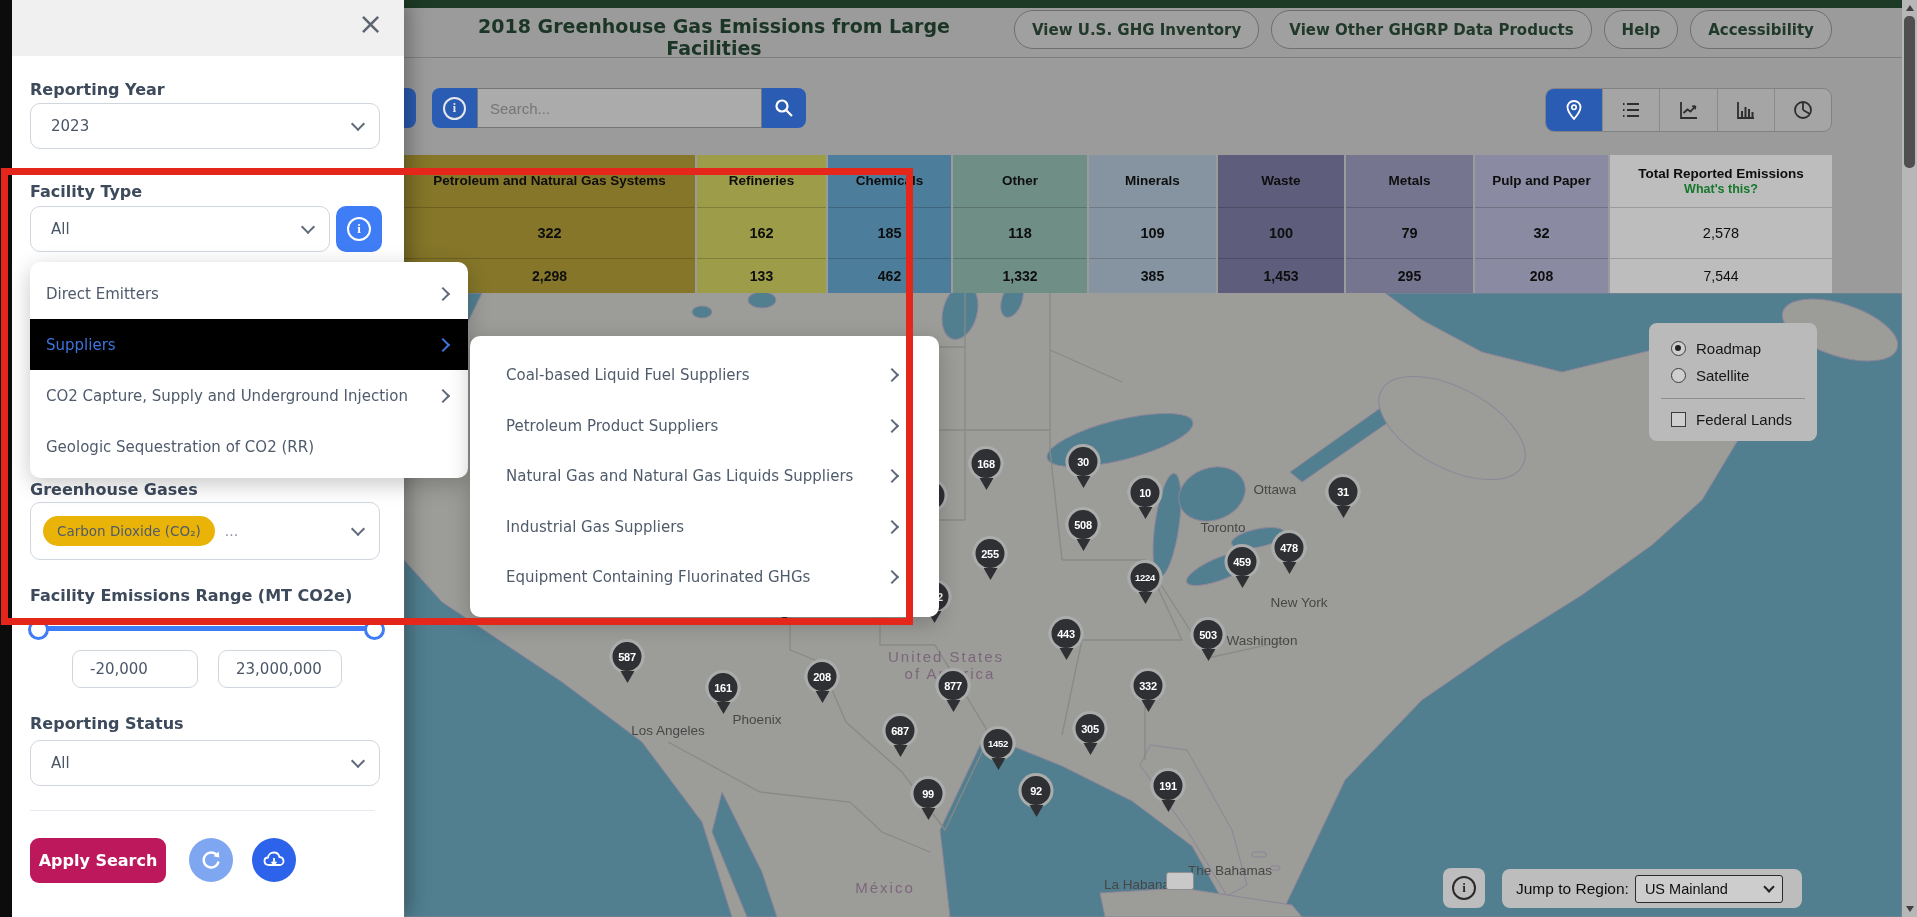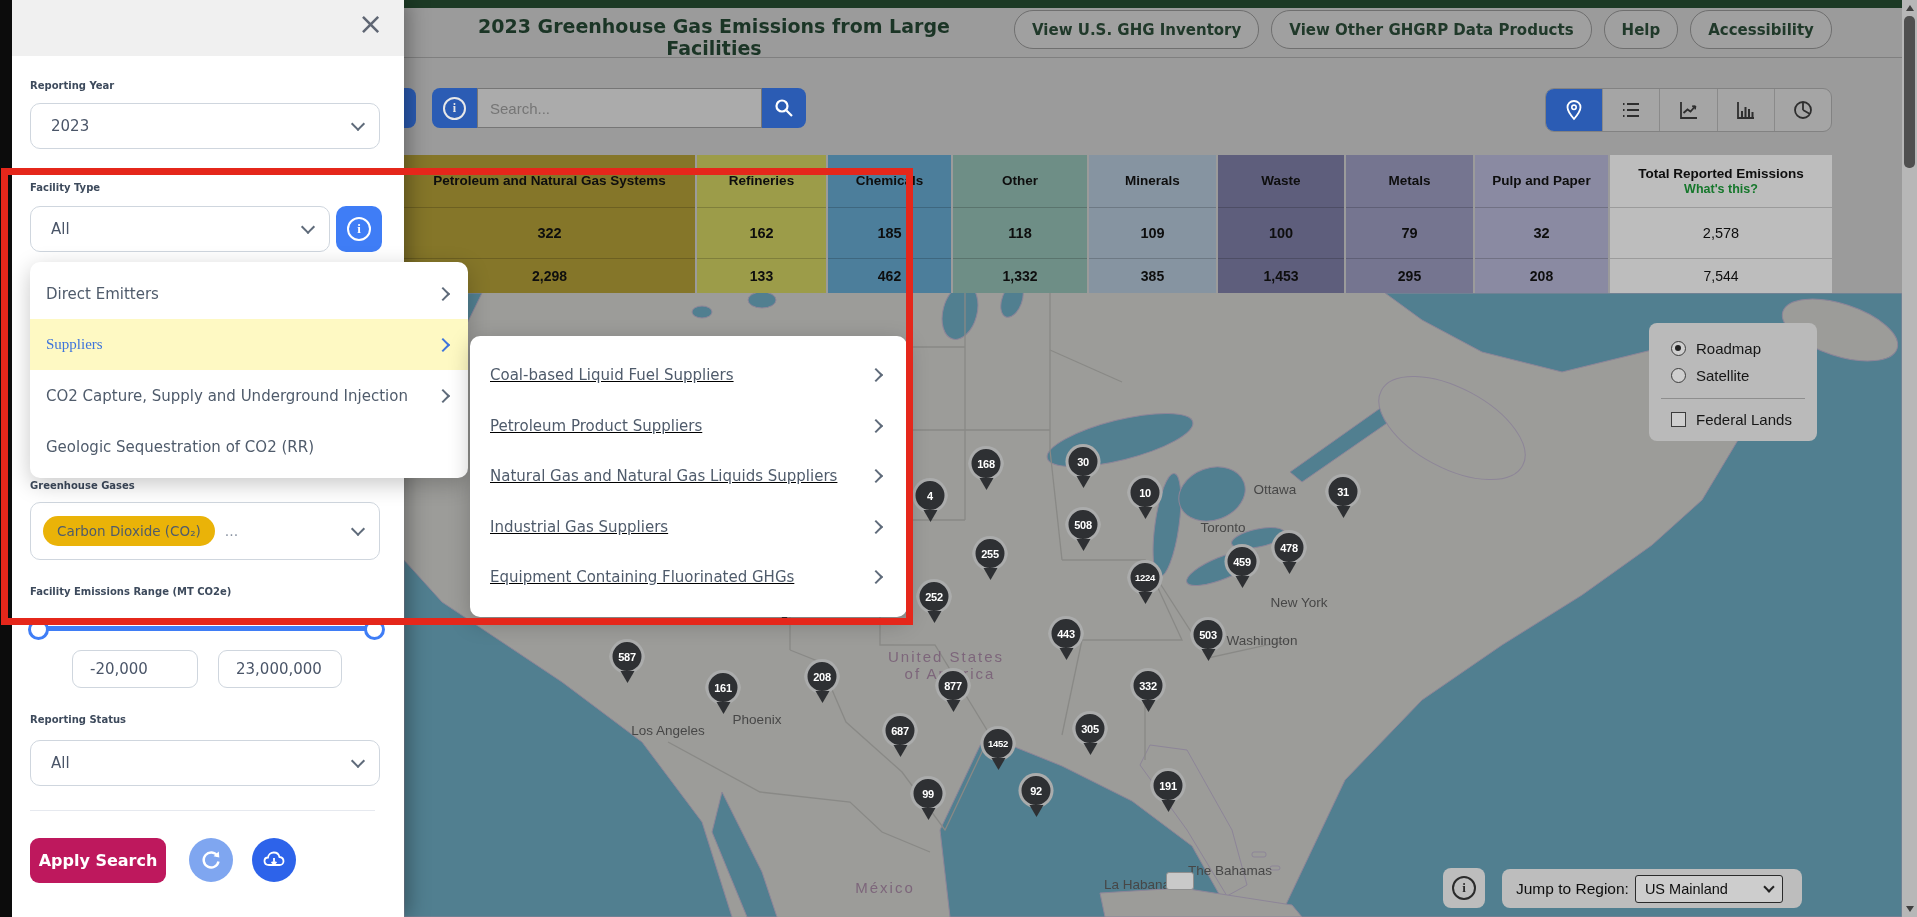--- a/index.html
+++ b/index.html
@@ -76,39 +76,39 @@
   
   .sbar{position:absolute;left:1902px;top:0;width:15px;height:917px;background:#B7B7B7;z-index:6;}
   .sb-up{position:absolute;left:3.5px;top:5px;width:0;height:0;border-left:4px solid transparent;border-right:4px solid transparent;border-bottom:6px solid #3f3f3f;}
   .sb-dn{position:absolute;left:3.5px;bottom:5px;width:0;height:0;border-left:4px solid transparent;border-right:4px solid transparent;border-top:6px solid #3f3f3f;}
   .sb-th{position:absolute;left:2px;top:16px;width:11px;height:152px;background:#4f4f4f;border-radius:5px;}
   
   #panel{position:absolute;left:0;top:0;width:404px;height:917px;background:#ffffff;z-index:10;
          box-shadow:4px 0 20px rgba(0,0,0,0.35);color:#3f4b5e;}
   .panel-top{position:absolute;left:0;top:0;width:404px;height:56px;background:#f0f0f0;}
   .xclose{position:absolute;left:358px;top:6px;font-size:30px;color:#5f6673;line-height:36px;font-weight:normal;}
-  .flabel{position:absolute;left:30px;font-weight:bold;font-size:10px;color:#3d4a5c;}
+  .flabel{position:absolute;left:30px;font-weight:bold;font-size:16px;color:#3d4a5c;}
   .fselect{position:absolute;left:30px;height:46px;border:1px solid #cfd6de;border-radius:10px;background:#fff;
            display:flex;align-items:center;justify-content:space-between;padding:0 16px 0 20px;box-sizing:border-box;
            font-size:15px;color:#4a5568;}
   .chev{display:inline-block;width:8px;height:8px;border-right:2.2px solid #5f6b7a;border-bottom:2.2px solid #5f6b7a;}
   .chev.down{transform:rotate(45deg);margin-top:-4px;}
   .chev.right{transform:rotate(-45deg);}
   .chev.blue{border-color:#3e74dc;}
   .info-btn{position:absolute;left:336px;top:206px;width:46px;height:46px;background:#3f7df6;border-radius:10px;
             display:flex;align-items:center;justify-content:center;}
   .info-btn .ic{width:20px;height:20px;border:2px solid #fff;border-radius:50%;color:#fff;display:flex;align-items:center;
                 justify-content:center;font-size:13px;font-weight:bold;font-family:"Liberation Serif",serif;}
   
   .dmenu{position:absolute;background:#fff;border-radius:10px;box-shadow:0 6px 22px rgba(0,0,0,0.22);z-index:11;padding:6px 0;}
   #type-menu{left:30px;top:262px;width:438px;}
-  #sub-menu{left:470px;top:336px;width:437px;padding:14px 0;text-decoration:underline;}
+  #sub-menu{left:470px;top:336px;width:437px;padding:14px 16px;}
   .menu-item{height:51px;display:flex;align-items:center;justify-content:space-between;padding:0 20px 0 16px;
              font-size:15px;color:#4f5b6b;}
-  .menu-item.active{background:#fef9c3;color:#3e74dc;font-family:Liberation Serif, serif;}
+  .menu-item.active{background:#000000;color:#3e74dc;}
   #sub-menu .menu-item{height:50.5px;padding:0 26px 0 20px;}
   
   .chip{background:#eab308;border-radius:15px;height:30px;display:flex;align-items:center;padding:0 14px;
         font-size:13.5px;color:#4f5b6b;}
   .dots{color:#8a94a3;font-size:14px;margin-left:10px;flex:1;}
   
   .sl-track{position:absolute;left:34px;top:626px;width:340px;height:5px;border-radius:3px;background:#3f7df6;}
   .sl-handle{position:absolute;top:619px;width:15px;height:15px;border:3px solid #3f7df6;border-radius:50%;background:#fff;}
   .rinput{position:absolute;top:650px;height:38px;border:1px solid #cfd6de;border-radius:9px;background:#fff;
           display:flex;align-items:center;padding-left:17px;font-size:15px;color:#4a5568;box-sizing:border-box;}
@@ -319,21 +319,21 @@
   <div class="jumpbar">
     <span class="lbl">Jump to Region:</span>
     <div class="jumpsel">
       <span>US Mainland</span>
       <span class="chev down" style="border-color:#222;width:6px;height:6px;"></span>
     </div>
   </div>
 
   <div class="rt-bg"></div>
   <div class="green-strip"></div>
-  <div class="app-title">2023 Greenhouse Gas Emissions from Large Facilities</div>
+  <div class="app-title">2018 Greenhouse Gas Emissions from Large Facilities</div>
   <div class="hdr-buttons" id="hdr-buttons">
       <div class="pill-btn">View U.S. GHG Inventory</div>
       <div class="pill-btn">View Other GHGRP Data Products</div>
       <div class="pill-btn">Help</div>
       <div class="pill-btn">Accessibility</div>
     </div>
   <div class="hdr-divider"></div>
 
   <div class="hidden-blue"></div>
   <div class="srch srch-info">

